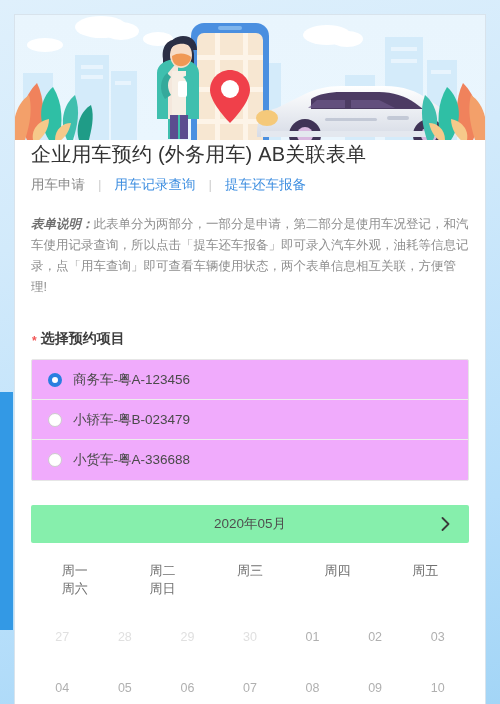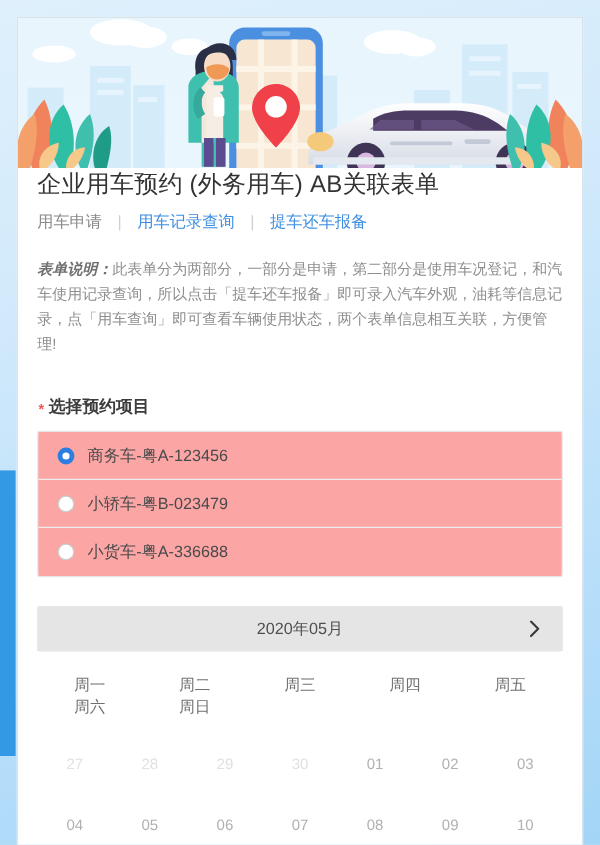--- a/index.html
+++ b/index.html
@@ -108,21 +108,21 @@
     align-items: baseline;
     gap: 4px;
     padding-left: 1px;
   }
   .req-star { color: #f25656; font-size: 12px; position: relative; top: 2px; }
 
   .radio-group {
     margin-top: 11px;
     border: 1px solid #e6e6e6;
     border-radius: 2px;
-    background: #fca5a5;
+    background: #f0abfc;
   }
   .radio-row {
     display: flex;
     align-items: center;
     height: 40px;
     padding: 0 0 0 16px;
     border-bottom: 1px solid #ededed;
     cursor: pointer;
   }
   .radio-row:last-child { border-bottom: none; }
@@ -142,21 +142,21 @@
   }
   .radio-text {
     font-size: 13.5px;
     color: #4a4a4a;
   }
 
   
   .calendar { margin-top: 24px; }
   .cal-header {
     height: 38px;
-    background: #e5e5e5;
+    background: #86efac;
     display: flex;
     align-items: center;
     justify-content: center;
     position: relative;
     border-radius: 2px;
   }
   .cal-title { font-size: 13.5px; color: #4f4f4f; }
   .cal-next {
     position: absolute;
     right: 14px;

